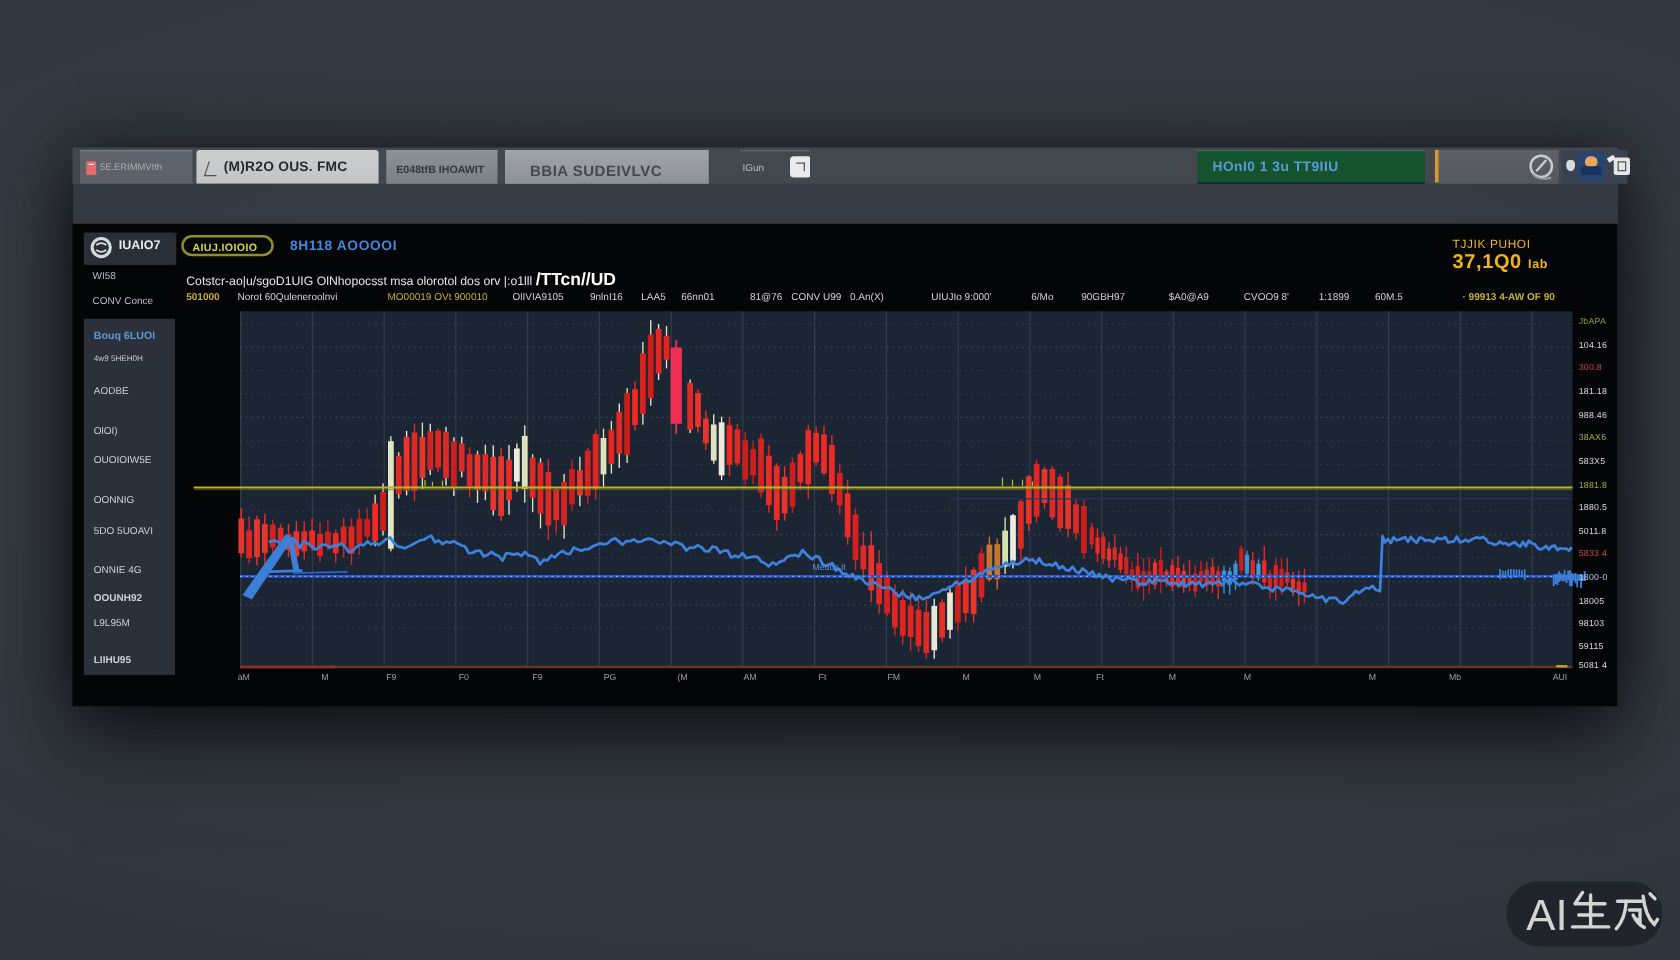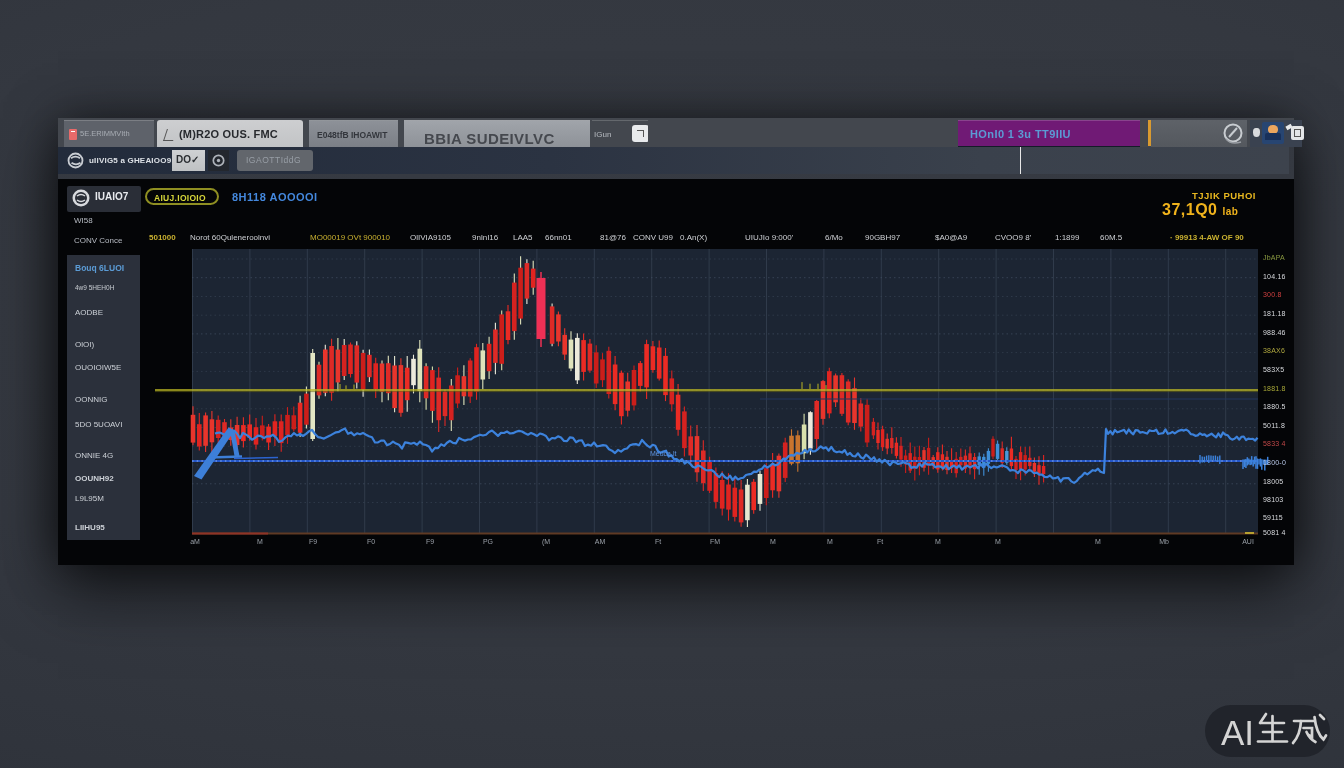--- a/index.html
+++ b/index.html
@@ -12,53 +12,38 @@
 .toolbar{position:absolute;left:0;top:29px;width:1231px;height:27px;background:linear-gradient(90deg,#222b3b 0%,#2b3342 40%,#3a414c 75%,#3d434d 100%)}
 .content{position:absolute;left:0;top:61px;width:1236px;height:386px;background:#040507;overflow:hidden}
 .chart{position:absolute;left:0;top:0}
 .t{position:absolute;white-space:nowrap}
 </style></head><body>
 <div class="win">
     <div class="tabbar">
       <div class="tab" style="left:6px;width:90px;background:#5e626a;padding:8px 4px 0 16px;color:#a8adb4;font-size:7.5px">5E.ERIMMVIth<span style="position:absolute;left:5px;top:8px;width:8px;height:11px;background:#e86a6a;border-radius:1px"></span><span style="position:absolute;left:7px;top:10px;width:4px;height:1px;background:#fff"></span></div>
       <div class="tab" style="left:99px;width:146px;background:linear-gradient(180deg,#cdced0,#c2c4c6);border-radius:3px 3px 0 0;color:#27292d;font-size:11px;padding:7px 0 0 22px;font-weight:bold;letter-spacing:.2px">(M)R2O OUS. FMC<span style="position:absolute;left:8px;top:8px;width:10px;height:12px;border-left:1.5px solid #555;border-bottom:1.5px solid #555;transform:skewX(-18deg)"></span></div>
       <div class="tab" style="left:251px;width:89px;background:linear-gradient(180deg,#8d9198,#7b7f86);color:#33363c;font-size:8.5px;padding:9px 0 0 8px;font-weight:bold">E048tfB IHOAWIT</div>
-      <div class="tab" style="left:346px;width:186px;background:linear-gradient(180deg,#a0a4aa,#8e9298);color:#45484e;font-size:15px;padding:9px 4px 0 20px;font-weight:bold;letter-spacing:.4px">BBIA SUDEIVLVC</div>
+      <div class="tab" style="left:346px;width:163px;background:linear-gradient(180deg,#a0a4aa,#8e9298);color:#45484e;font-size:12px;padding:9px 4px 0 20px;font-weight:bold;letter-spacing:.4px">BBIA SUDEIVLVC</div>
       <div class="tab" style="left:534px;width:56px;color:#b8bcc2;font-size:8px;padding:9px 0 0 2px">IGun<span style="position:absolute;left:40px;top:4px;width:17px;height:17px;background:#e8eaec;border-radius:3px;"></span><span style="position:absolute;left:45px;top:9px;width:7px;height:7px;border-top:1.5px solid #555;border-right:1.5px solid #555"></span></div>
-      <div class="tab" style="left:900px;width:182px;background:#701a75;border-bottom:1px solid #141c28;color:#5b9bd5;font-size:11px;font-weight:bold;padding:7px 0 10px 12px;letter-spacing:.4px">HOnI0 1 3u TT9IIU</div>
+      <div class="tab" style="left:900px;width:182px;background:#14532d;border-bottom:1px solid #141c28;color:#5b9bd5;font-size:11px;font-weight:bold;padding:7px 0 10px 12px;letter-spacing:.4px">HOnI0 1 3u TT9IIU</div>
       <div class="abs" style="left:1090px;top:2px;width:3px;height:26px;background:#d89a30"></div>
       <div class="abs" style="left:1093px;top:2px;width:96px;height:27px;background:linear-gradient(180deg,#5e6268,#54585e)"></div>
       <svg class="abs" style="left:1163px;top:5px" width="26" height="24" viewBox="0 0 26 24">
         <circle cx="12" cy="10" r="8.5" fill="none" stroke="#c8ccd0" stroke-width="2"></circle>
         <line x1="8" y1="14" x2="16" y2="5" stroke="#c8ccd0" stroke-width="2"></line>
         <path d="M 5 16 Q 10 22 20 19" fill="none" stroke="#9a9ea4" stroke-width="1.5"></path>
       </svg>
       <div class="abs" style="left:1192px;top:2px;width:52px;height:27px;background:#3a4250"></div>
       <div class="abs" style="left:1195px;top:10px;width:7px;height:9px;background:#d8dade;border-radius:40% 40% 50% 50%"></div>
       <div class="abs" style="left:1204px;top:4px;width:22px;height:22px;background:#274572;border-radius:2px"></div>
       <div class="abs" style="left:1210px;top:7px;width:10px;height:9px;background:#eba55e;border-radius:45%"></div>
       <div class="abs" style="left:1207px;top:15px;width:16px;height:7px;background:#18305a;border-radius:2px 2px 0 0"></div>
       <div class="abs" style="left:1228px;top:7px;width:6px;height:4px;background:#e8eaec;transform:rotate(-30deg)"></div>
       <div class="abs" style="left:1233px;top:8px;width:13px;height:14px;background:#e4e6e8;border-radius:2px"></div>
       <div class="abs" style="left:1236px;top:11px;width:7px;height:8px;border:1.5px solid #555;"></div>
-    </div>
-    <div class="toolbar">
-      <svg class="abs" style="left:9px;top:5px" width="17" height="17" viewBox="0 0 17 17">
-        <circle cx="8.5" cy="8.5" r="7" fill="none" stroke="#c9cdd3" stroke-width="1.8"></circle>
-        <path d="M 4 6.2 Q 8.5 3 13 6.2 M 4.5 10.8 Q 9 14 13.5 10.8" fill="none" stroke="#c9cdd3" stroke-width="1.8"></path>
-      </svg>
-      <div class="t" style="left:31px;top:9px;font-size:8px;font-weight:bold;color:#dde1e6;letter-spacing:.2px">uIlVlG5 a GHEAIOO9</div>
-      <div class="abs" style="left:114px;top:3px;width:33px;height:21px;background:linear-gradient(180deg,#cfd1d3,#bfc1c3);color:#2a2d31;font-size:10px;font-weight:bold;padding:4px 0 0 4px">DO✓</div>
-      <div class="abs" style="left:150px;top:3px;width:21px;height:21px;background:#23272e"></div>
-      <svg class="abs" style="left:154px;top:7px" width="13" height="13" viewBox="0 0 13 13">
-        <circle cx="6.5" cy="6.5" r="5.2" fill="none" stroke="#aeb3ba" stroke-width="1.7"></circle>
-        <circle cx="6.5" cy="6.5" r="1.7" fill="#aeb3ba"></circle>
-      </svg>
-      <div class="abs" style="left:179px;top:3px;width:76px;height:21px;background:#62666c;border-radius:3px;color:#989ea6;font-size:8.5px;padding:5px 0 0 9px;letter-spacing:.5px">IGAOTTIddG</div>
-      <div class="abs" style="left:962px;top:0px;width:1px;height:27px;background:#e8e8e8"></div>
     </div>
     <div class="content">
       <div class="abs" style="left:9px;top:7px;width:74px;height:26px;background:#2a2e37;border-radius:2px"></div>
       <svg class="abs" style="left:13px;top:9px" width="20" height="20" viewBox="0 0 20 20">
         <circle cx="10" cy="10" r="8.5" fill="#d8dade"></circle>
         <circle cx="10" cy="10" r="6" fill="#2a2e37"></circle>
         <path d="M 6 8 Q 10 5 14 8 M 6 12 Q 10 15 14 12" stroke="#d8dade" stroke-width="1.5" fill="none"></path>
       </svg>
       <div class="t" style="left:37px;top:12px;font-size:10px;font-weight:bold;color:#e8eaee">IUAIO7</div>
       <div class="t" style="left:16px;top:37px;font-size:8px;color:#b8bcc4">WI58</div>
@@ -70,39 +55,40 @@
       <div class="t" style="left:17px;top:161px;font-size:8px;color:#ccd0d6;font-weight:normal">OlOI)</div>
       <div class="t" style="left:17px;top:184px;font-size:8px;color:#ccd0d6;font-weight:normal">OUOIOIW5E</div>
       <div class="t" style="left:17px;top:216px;font-size:8px;color:#ccd0d6;font-weight:normal">OONNIG</div>
       <div class="t" style="left:17px;top:241px;font-size:8px;color:#ccd0d6;font-weight:normal">5DO 5UOAVI</div>
       <div class="t" style="left:17px;top:272px;font-size:8px;color:#ccd0d6;font-weight:normal">ONNIE 4G</div>
       <div class="t" style="left:17px;top:295px;font-size:8px;color:#ccd0d6;font-weight:bold">OOUNH92</div>
       <div class="t" style="left:17px;top:315px;font-size:8px;color:#ccd0d6;font-weight:normal">L9L95M</div>
       <div class="t" style="left:17px;top:344px;font-size:8px;color:#ccd0d6;font-weight:bold">LIIHU95</div>
       <div class="abs" style="left:87px;top:9px;width:74px;height:17px;border:2px solid #8f8f22;border-radius:9px;color:#d6d63a;font-size:8.5px;font-weight:bold;padding:3px 0 0 7px;letter-spacing:.3px">AIUJ.IOIOIO</div>
       <div class="t" style="left:174px;top:12px;font-size:11px;font-weight:bold;color:#4488dd;letter-spacing:.5px">8H118 AOOOOI</div>
+      <div class="t" style="left:91px;top:36px;font-size:9.8px;color:#e4e6ea">Cotstcr-ao|u/sgoD1UIG OlNhopocsst msa olorotol dos orv |:o1lll <span style="font-size:14px;font-weight:bold;color:#fff">/TTcn//UD</span></div>
       <div class="t" style="left:91px;top:54px;font-size:8px;color:#c8b030;font-weight:bold">501000</div>
       <div class="t" style="left:132px;top:54px;font-size:8px;color:#cfd1d5;font-weight:normal">Norot 60Quleneroolnvi</div>
       <div class="t" style="left:252px;top:54px;font-size:8px;color:#c8b030;font-weight:normal">MO00019 OVt 900010</div>
       <div class="t" style="left:352px;top:54px;font-size:8px;color:#cfd1d5;font-weight:normal">OlIVIA9105</div>
       <div class="t" style="left:414px;top:54px;font-size:8px;color:#cfd1d5;font-weight:normal">9nlnI16</div>
       <div class="t" style="left:455px;top:54px;font-size:8px;color:#cfd1d5;font-weight:normal">LAA5</div>
       <div class="t" style="left:487px;top:54px;font-size:8px;color:#cfd1d5;font-weight:normal">66nn01</div>
       <div class="t" style="left:542px;top:54px;font-size:8px;color:#cfd1d5;font-weight:normal">81@76</div>
       <div class="t" style="left:575px;top:54px;font-size:8px;color:#cfd1d5;font-weight:normal">CONV U99</div>
       <div class="t" style="left:622px;top:54px;font-size:8px;color:#cfd1d5;font-weight:normal">0.An(X)</div>
       <div class="t" style="left:687px;top:54px;font-size:8px;color:#cfd1d5;font-weight:normal">UIUJIo 9:000'</div>
       <div class="t" style="left:767px;top:54px;font-size:8px;color:#cfd1d5;font-weight:normal">6/Mo</div>
       <div class="t" style="left:807px;top:54px;font-size:8px;color:#cfd1d5;font-weight:normal">90GBH97</div>
       <div class="t" style="left:877px;top:54px;font-size:8px;color:#cfd1d5;font-weight:normal">$A0@A9</div>
       <div class="t" style="left:937px;top:54px;font-size:8px;color:#cfd1d5;font-weight:normal">CVOO9 8'</div>
       <div class="t" style="left:997px;top:54px;font-size:8px;color:#cfd1d5;font-weight:normal">1:1899</div>
       <div class="t" style="left:1042px;top:54px;font-size:8px;color:#cfd1d5;font-weight:normal">60M.5</div>
       <div class="t" style="left:1112px;top:54px;font-size:8px;color:#c8b030;font-weight:bold">· 99913 4-AW OF 90</div>
-      <div class="t" style="left:1104px;top:11px;width:94px;text-align:right;font-size:9.5px;font-weight:bold;color:#e8b820;letter-spacing:.5px">TJJIK PUHOI</div>
+      <div class="t" style="left:1104px;top:11px;width:94px;font-size:9.5px;font-weight:normal;color:#e8b820;letter-spacing:.5px">TJJIK PUHOI</div>
       <div class="t" style="left:1104px;top:22px;width:94px;font-size:16px;font-weight:bold;color:#f0b31c;letter-spacing:.5px">37,1Q0 <span style="font-size:10px">Iab</span></div>
       <svg class="chart" width="1236" height="386" viewBox="0 0 1236 386">
         <rect x="134" y="70" width="1066" height="284" fill="#1c2533"></rect>
         <line x1="134.5" y1="70" x2="134.5" y2="354" stroke="#303b4b" stroke-width="1"></line>
         <line x1="191.9" y1="70" x2="191.9" y2="354" stroke="#303b4b" stroke-width="1"></line>
         <line x1="249.3" y1="70" x2="249.3" y2="354" stroke="#303b4b" stroke-width="1"></line>
         <line x1="306.7" y1="70" x2="306.7" y2="354" stroke="#303b4b" stroke-width="1"></line>
         <line x1="364.1" y1="70" x2="364.1" y2="354" stroke="#303b4b" stroke-width="1"></line>
         <line x1="421.5" y1="70" x2="421.5" y2="354" stroke="#303b4b" stroke-width="1"></line>
         <line x1="478.9" y1="70" x2="478.9" y2="354" stroke="#303b4b" stroke-width="1"></line>

